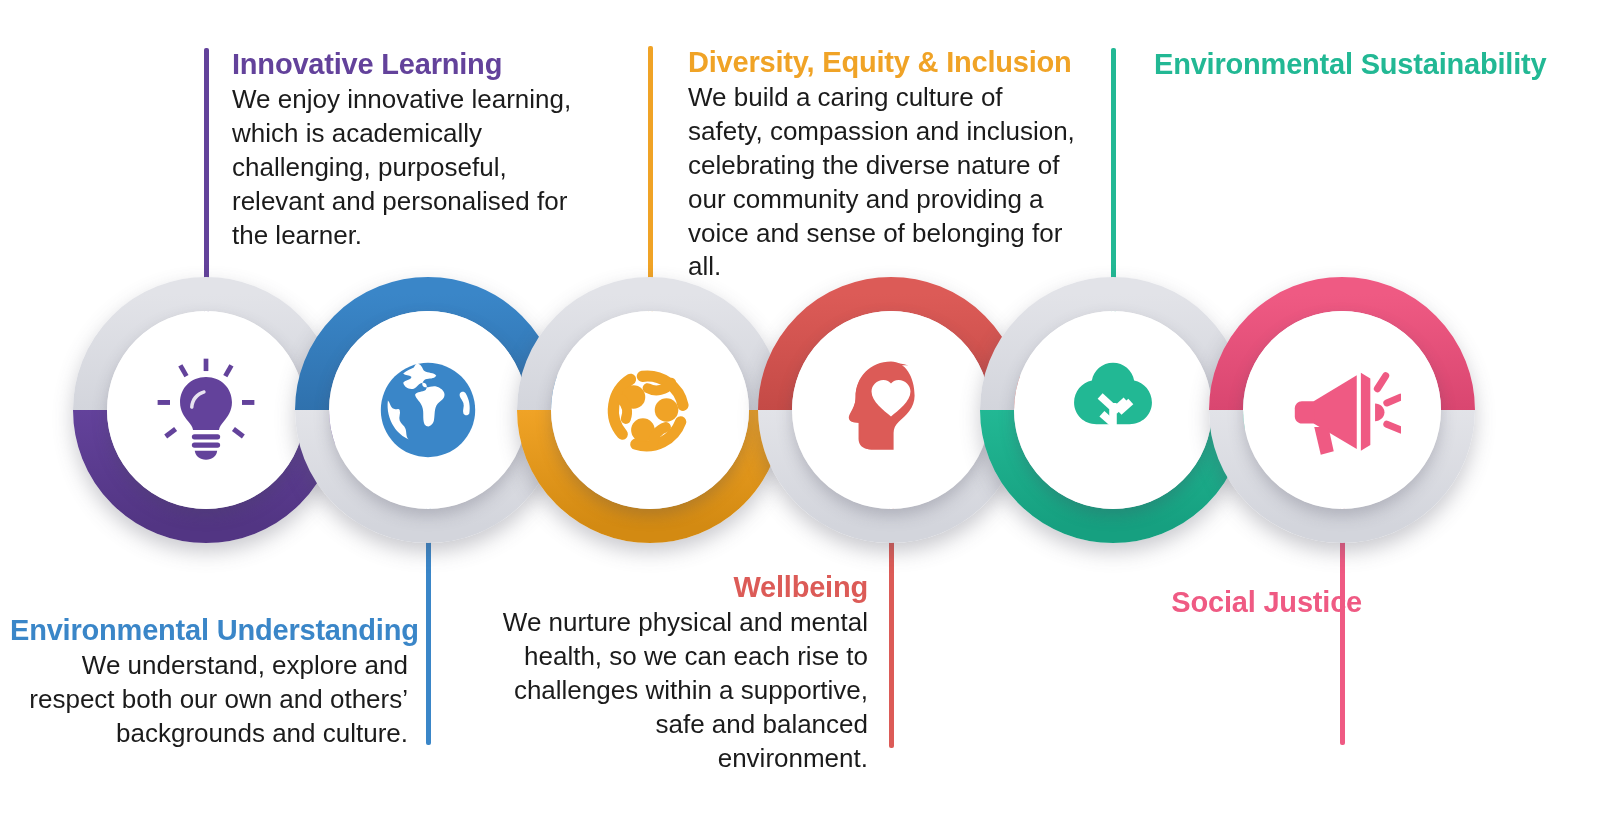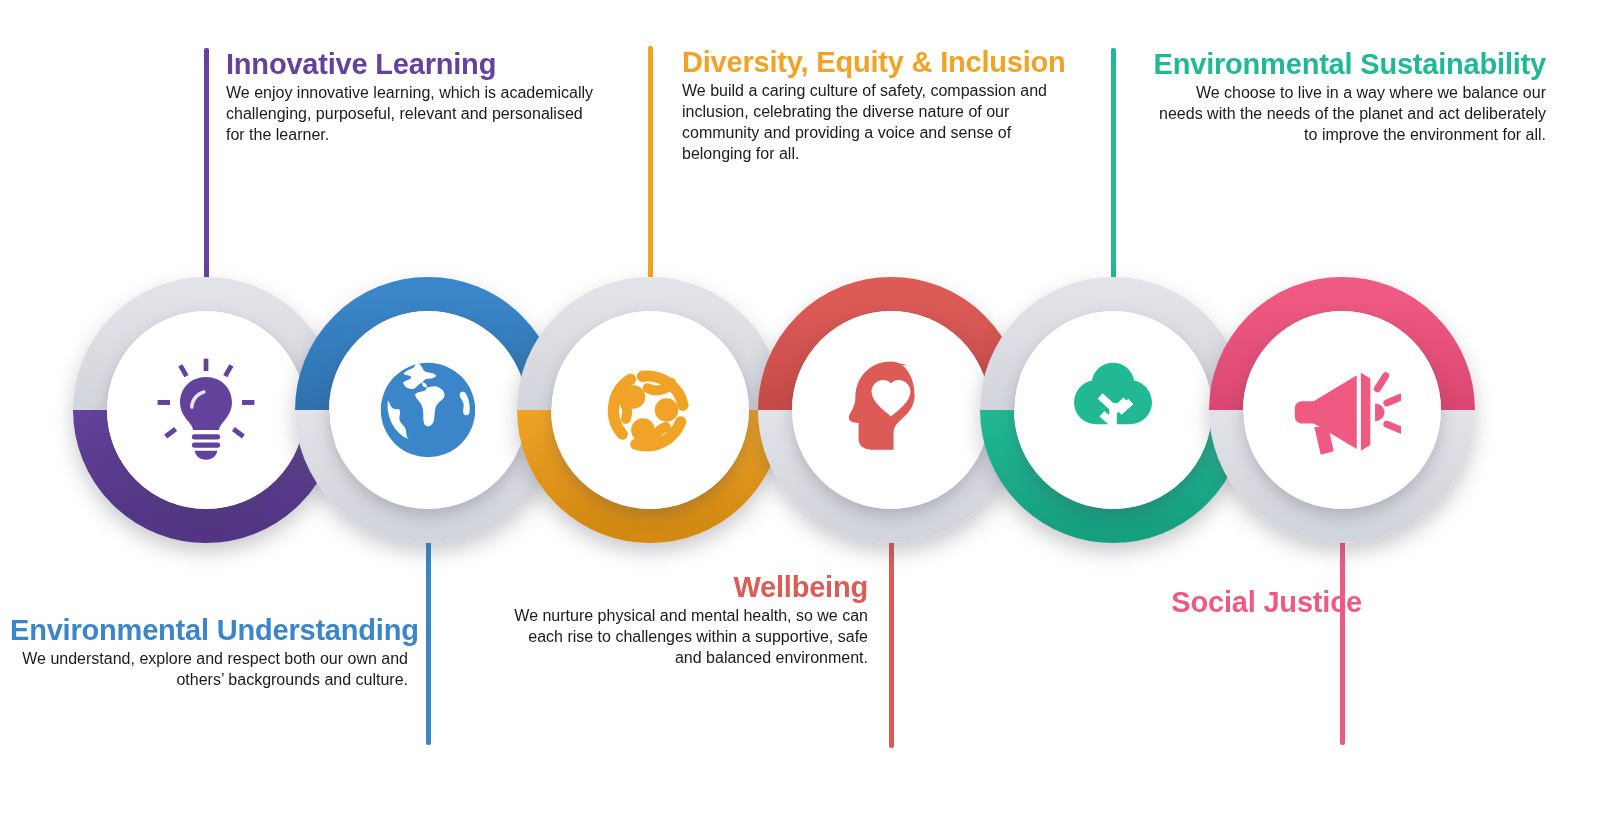--- a/index.html
+++ b/index.html
@@ -26,37 +26,37 @@
     width: 5px;
     border-radius: 2px;
   }
 
   
   .textblock {
     position: absolute;
     box-sizing: border-box;
   }
   .textblock.top {
-    padding-left: 22px;
+    padding-left: 28px;
     text-align: left;
   }
   .textblock.bottom {
     padding-right: 22px;
     text-align: right;
   }
   .tb-title {
     font-size: 29px;
     font-weight: bold;
     line-height: 1.12;
     letter-spacing: -0.2px;
     margin: 0 0 3px 0;
     white-space: nowrap;
   }
   .tb-body {
-    font-size: 16px;
+    font-size: 26px;
     line-height: 1.30;
     color: #1b1b1b;
     margin: 0;
     font-weight: 400;
   }
 
   
   .ring-wrap {
     position: absolute;
     width: 266px;
@@ -303,18 +303,17 @@
     <div class="textblock top" style="left: 660px; top: 46px; width: 420px;">
       <div class="tb-title" style="color: rgb(240, 163, 38);">Diversity, Equity &amp; Inclusion</div>
       <div class="tb-body">We build a caring culture of safety, compassion and inclusion, celebrating the diverse nature of our community and providing a voice and sense of belonging for all.</div>
     </div>
     <div class="textblock bottom" style="left: 500px; top: 571px; width: 390px;">
       <div class="tb-title" style="color: rgb(220, 91, 87);">Wellbeing</div>
       <div class="tb-body">We nurture physical and mental health, so we can each rise to challenges within a supportive, safe and balanced environment.</div>
     </div>
     <div class="textblock top" style="left: 1126px; top: 48px; width: 420px; text-align: right;">
       <div class="tb-title" style="color: rgb(34, 184, 148);">Environmental Sustainability</div>
-      <div class="tb-body">We choose to live in a way where we balance our needs with the needs of the planet and act deliberately to improve the environment for all.</div>
     </div>
     <div class="textblock bottom" style="left: 994px; top: 586px; width: 390px;">
       <div class="tb-title" style="color: rgb(239, 90, 131);">Social Justice</div>
     </div>
   </div>
 
 </body></html>

